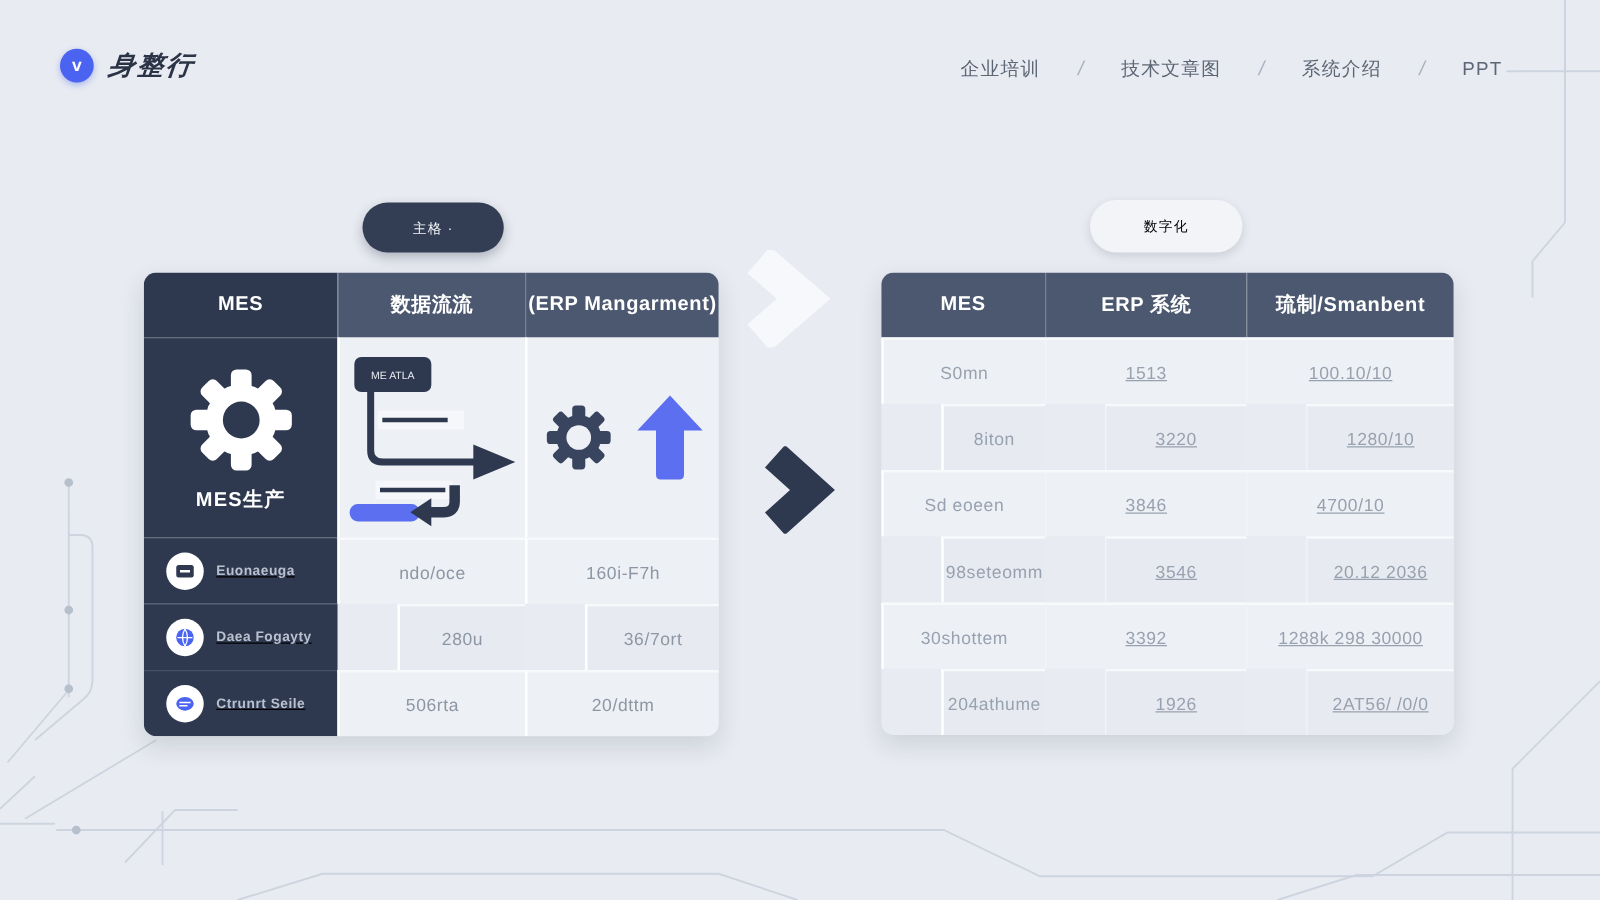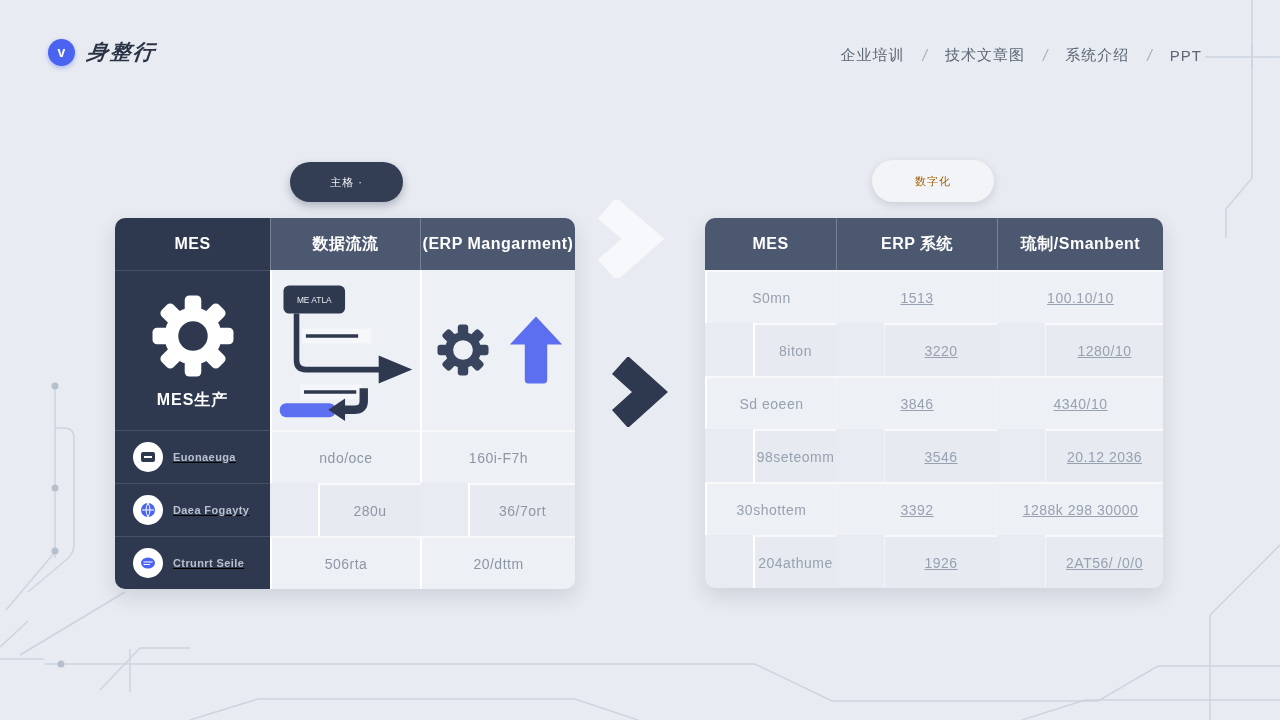--- a/index.html
+++ b/index.html
@@ -8,31 +8,31 @@
   .slide { position:relative; width:1280px; height:720px; background:#e8ebf1; overflow:hidden; }
   .deco { position:absolute; inset:0; z-index:0; }
 
   
   .logo { position:absolute; left:48px; top:38px; display:flex; align-items:center; gap:12px; z-index:2; }
   .logo-circle { width:27px; height:27px; border-radius:50%; background:#4a63f0; color:#fff;
     font-size:14px; font-weight:bold; display:flex; align-items:center; justify-content:center;
     box-shadow:0 2px 5px rgba(74,99,240,.4); }
   .logo-text { font-size:21px; font-weight:bold; font-style:italic; color:#2b3446; letter-spacing:2px;
     transform:skewX(-6deg); }
-  .nav { position:absolute; top:46px; right:78px; display:flex; align-items:center; gap:18px; z-index:2; }
+  .nav { position:absolute; top:46px; right:78px; display:flex; align-items:center; gap:30px; z-index:2; }
   .nav-item { font-size:15px; color:#5c6675; letter-spacing:1px; cursor:pointer; }
   .nav-sep { font-size:16px; color:#aab2bf; font-style:italic; }
 
   
   .pill { position:absolute; display:flex; align-items:center; justify-content:center;
     font-size:11px; font-weight:normal; z-index:2; letter-spacing:1px; }
   .pill-dark { left:290px; top:162px; width:113px; height:40px; border-radius:21px;
     background:#333e54; color:#f2f4f8; box-shadow:0 4px 9px rgba(40,50,75,.3); }
   .pill-light { left:872px; top:160px; width:122px; height:42px; border-radius:22px;
-    background:#f2f4f8; color:#a16207; box-shadow:0 3px 8px rgba(70,80,100,.18); }
+    background:#f2f4f8; color:#000000; box-shadow:0 3px 8px rgba(70,80,100,.18); }
 
   
   .tbl { position:absolute; border-radius:10px; overflow:hidden; z-index:2;
     box-shadow:0 8px 20px rgba(45,55,80,.14); }
   .tbl-left { left:115px; top:218px; width:460px; }
   .tbl-right { left:705px; top:218px; width:458px; }
   .row { display:grid; }
   .gl { grid-template-columns:155px 150px 155px; }
   .gr { grid-template-columns:131px 161px 166px; }
   .hcell { height:52px; display:flex; align-items:center; justify-content:center;
@@ -224,21 +224,21 @@
       <div class="cell cell-light">100.10/10</div>
     </div>
     <div class="row gr rrow">
       <div class="cell cell-light cell-alt">8iton</div>
       <div class="cell cell-light cell-alt">3220</div>
       <div class="cell cell-light cell-alt">1280/10</div>
     </div>
     <div class="row gr rrow">
       <div class="cell cell-light">Sd eoeen</div>
       <div class="cell cell-light">3846</div>
-      <div class="cell cell-light">4340/10</div>
+      <div class="cell cell-light">4700/10</div>
     </div>
     <div class="row gr rrow">
       <div class="cell cell-light cell-alt">98seteomm</div>
       <div class="cell cell-light cell-alt">3546</div>
       <div class="cell cell-light cell-alt">20.12 2036</div>
     </div>
     <div class="row gr rrow">
       <div class="cell cell-light">30shottem</div>
       <div class="cell cell-light">3392</div>
       <div class="cell cell-light">1288k 298 30000</div>

